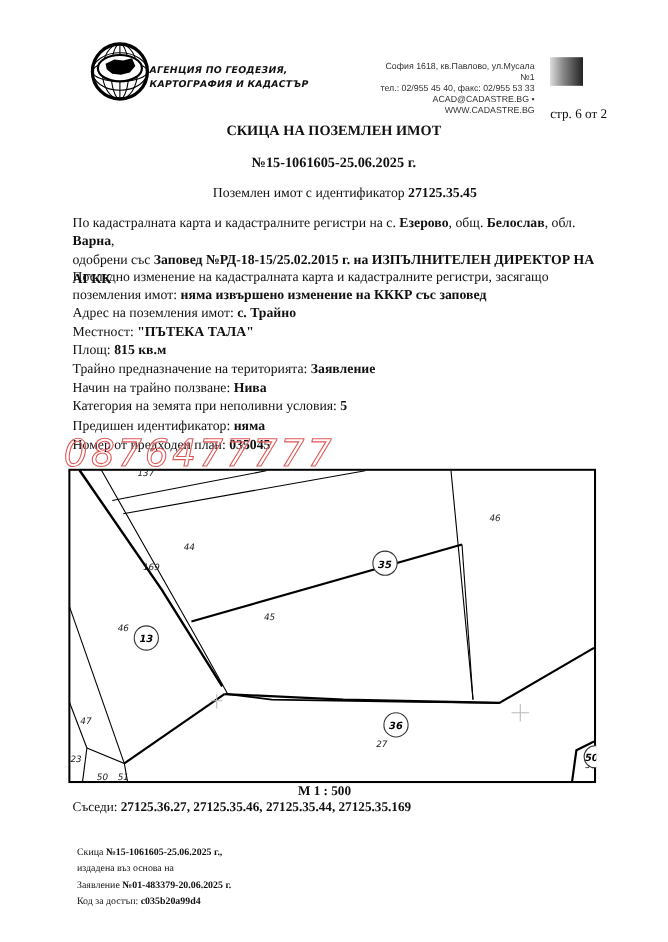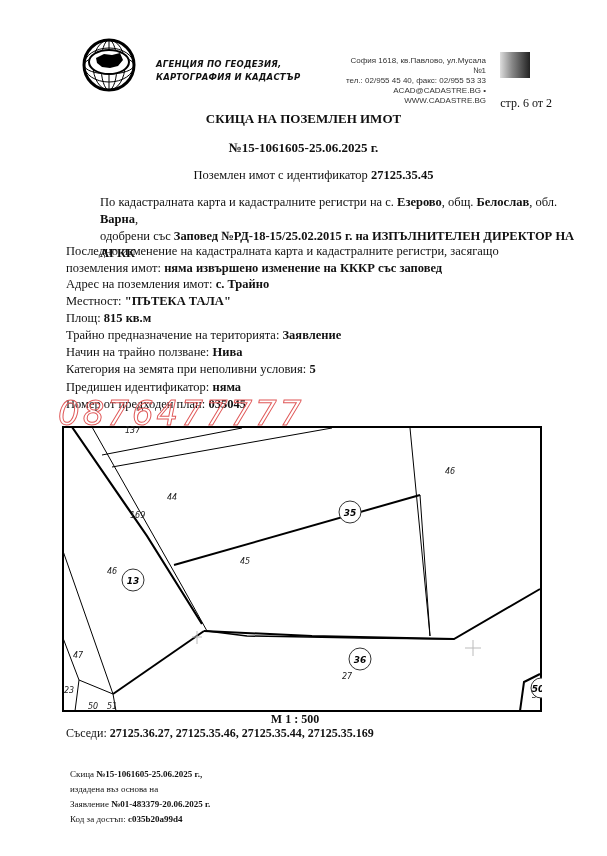--- a/index.html
+++ b/index.html
@@ -1,20 +1,20 @@
 <!DOCTYPE html>
 <html><head>
 <meta charset="utf-8">
 <style>
   html, body { margin: 0; padding: 0; background: #ffffff; }
   body { width: 607px; height: 856px; position: relative; overflow: hidden;
          font-family: "Liberation Serif", "DejaVu Serif", serif; color: #111; }
   .abs { position: absolute; }
   .logo { left: 82px; top: 38px; width: 54px; height: 54px; }
-  .agency { left: 156px; top: 58px; font-family: "DejaVu Sans", sans-serif; font-weight: bold;
+  .agency { left: 136px; top: 58px; font-family: "DejaVu Sans", sans-serif; font-weight: bold;
             font-size: 8.5px; letter-spacing: 0.2px; line-height: 13px; font-style: italic; }
   .contact { left: 338px; top: 56px; font-family: "Liberation Sans", sans-serif; font-size: 8px;
              line-height: 10px; color: #333; text-align: right; width: 148px; }
   .qr { left: 500px; top: 52px; width: 30px; height: 26px;
         background: linear-gradient(90deg, #ddd 0%, #888 40%, #222 100%); }
   .pageno { left: 466px; top: 96px; font-size: 12px; width: 86px; text-align: right; }
   .title { left: 0; width: 607px; text-align: center; font-weight: bold; font-size: 13px; }
   .center-line { left: 0; width: 607px; text-align: center; font-size: 12.5px; }
   .body-text { left: 66px; font-size: 12.5px; line-height: 17px; width: 480px; }
   b { font-weight: bold; }
@@ -51,21 +51,21 @@
 </div>
 <div class="abs qr"></div>
 <div class="abs pageno">стр. 6 от 2</div>
 
 <div class="abs title" style="top:111px;">СКИЦА НА ПОЗЕМЛЕН ИМОТ</div>
 <div class="abs title" style="top:140px;">№15-1061605-25.06.2025 г.</div>
 <div class="abs center-line" style="top:168px;margin-left:10px;">
   <span>Поземлен имот с идентификатор </span><b>27125.35.45</b>
 </div>
 
-<div class="abs body-text" style="top:194px;margin-left:34px;">
+<div class="abs body-text" style="top:194px;">
   <span>По кадастралната карта и кадастралните регистри на с. </span><b>Езерово</b><span>, общ. </span><b>Белослав</b><span>, обл. </span><b>Варна</b><span>,</span>
   <br><span>одобрени със </span><b>Заповед №РД-18-15/25.02.2015 г. на ИЗПЪЛНИТЕЛЕН ДИРЕКТОР НА АГКК</b>
 </div>
 <div class="abs body-text" style="top:243px;">
   <span>Последно изменение на кадастралната карта и кадастралните регистри, засягащо поземления имот: </span><b>няма извършено изменение на КККР със заповед</b>
 </div>
 
 <div class="abs body-text" style="top:276px; line-height:17.1px;">
   <div><span>Адрес на поземления имот: </span><b>с. Трайно</b></div>
   <div><span>Местност: </span><b>"ПЪТЕКА ТАЛА"</b></div>

